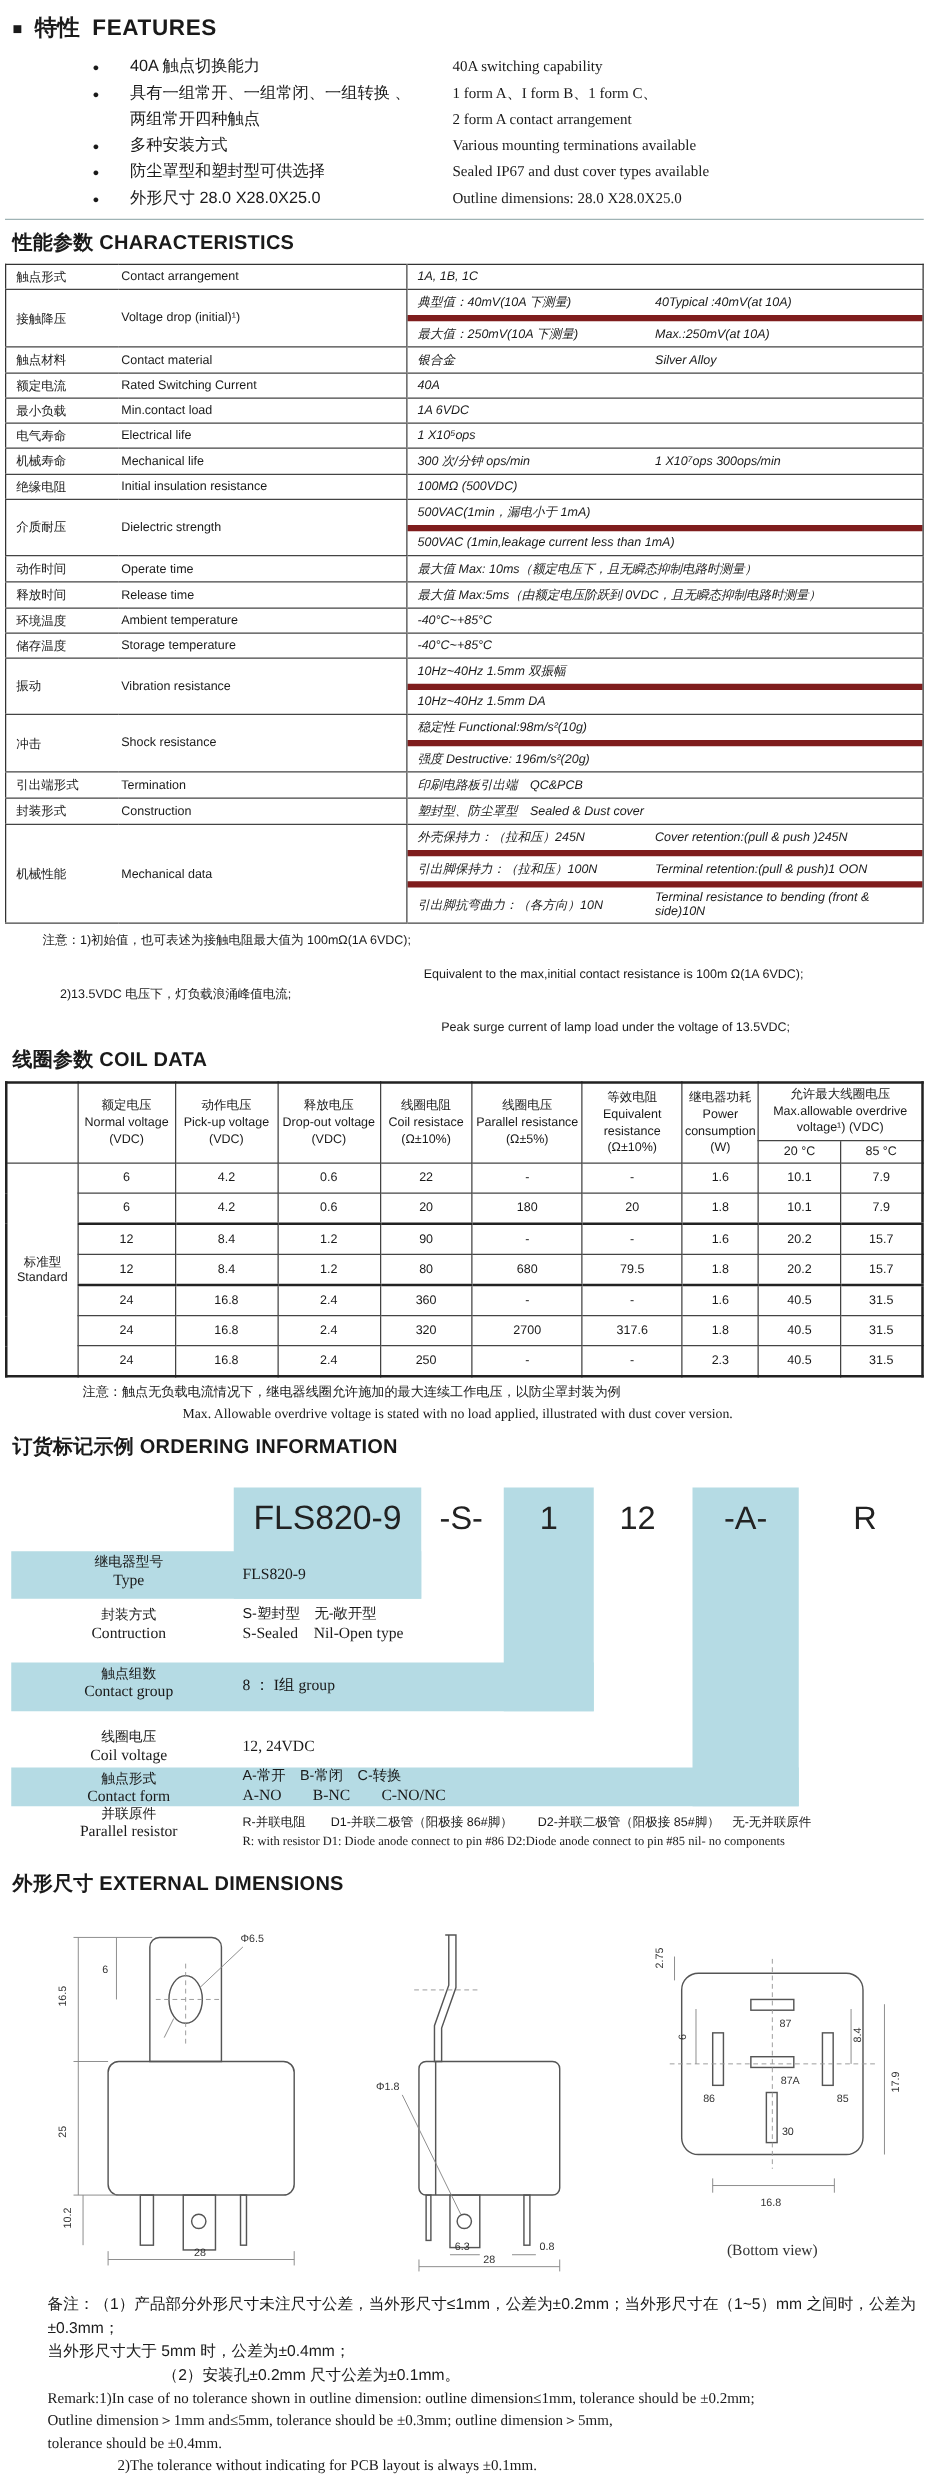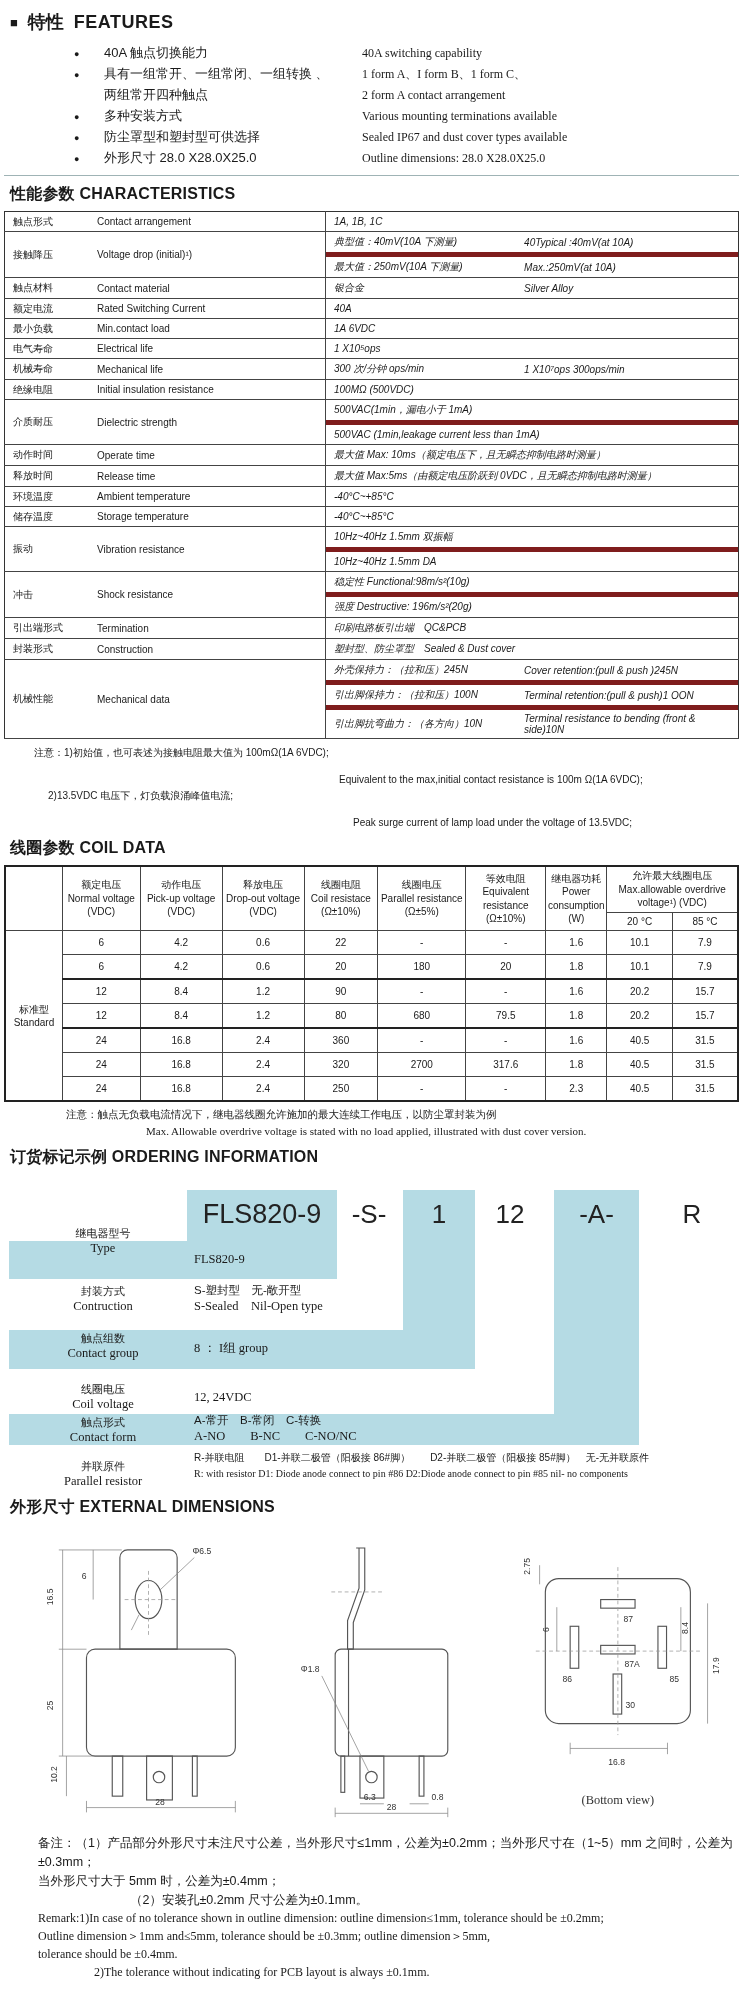--- a/index.html
+++ b/index.html
@@ -463,21 +463,21 @@
     <div class="ob ob-col-form"></div>
     <div class="ob ob-band-form"></div>
 
     <div class="code code-type">FLS820-9</div>
     <div class="code code-seal">-S-</div>
     <div class="code code-group">1</div>
     <div class="code code-voltage">12</div>
     <div class="code code-form">-A-</div>
     <div class="code code-resistor">R</div>
 
-    <div class="olabel" style="top:42px">
+    <div class="olabel" style="top:58px">
       <div class="ol-cn">继电器型号</div>
       <div class="ol-en">Type</div>
     </div>
     <div class="oval" style="top:68px">FLS820-9</div>
 
     <div class="olabel" style="top:100px">
       <div class="ol-cn">封装方式</div>
       <div class="ol-en">Contruction</div>
     </div>
     <div class="oval cnl" style="top:99px">S-塑封型　无-敞开型</div>
@@ -495,21 +495,21 @@
     </div>
     <div class="oval" style="top:206px">12, 24VDC</div>
 
     <div class="olabel" style="top:231px">
       <div class="ol-cn">触点形式</div>
       <div class="ol-en">Contact form</div>
     </div>
     <div class="oval cnl" style="top:229px">A-常开　B-常闭　C-转换</div>
     <div class="oval" style="top:244px">A-NO　　B-NC　　C-NO/NC</div>
 
-    <div class="olabel" style="top:275px">
+    <div class="olabel" style="top:259px">
       <div class="ol-cn">并联原件</div>
       <div class="ol-en">Parallel resistor</div>
     </div>
     <div class="oval cnl small" style="top:267px">R-并联电阻　　D1-并联二极管（阳极接 86#脚）　　D2-并联二极管（阳极接 85#脚）　无-无并联原件</div>
     <div class="oval small" style="top:284px">R: with resistor D1: Diode anode connect to pin #86 D2:Diode anode connect to pin #85 nil- no components</div>
   </div>
 
   <h2>外形尺寸 EXTERNAL DIMENSIONS</h2>
   <div class="dims-row">
     <svg class="dimsvg" width="228" height="300" viewBox="0 0 228 300">

